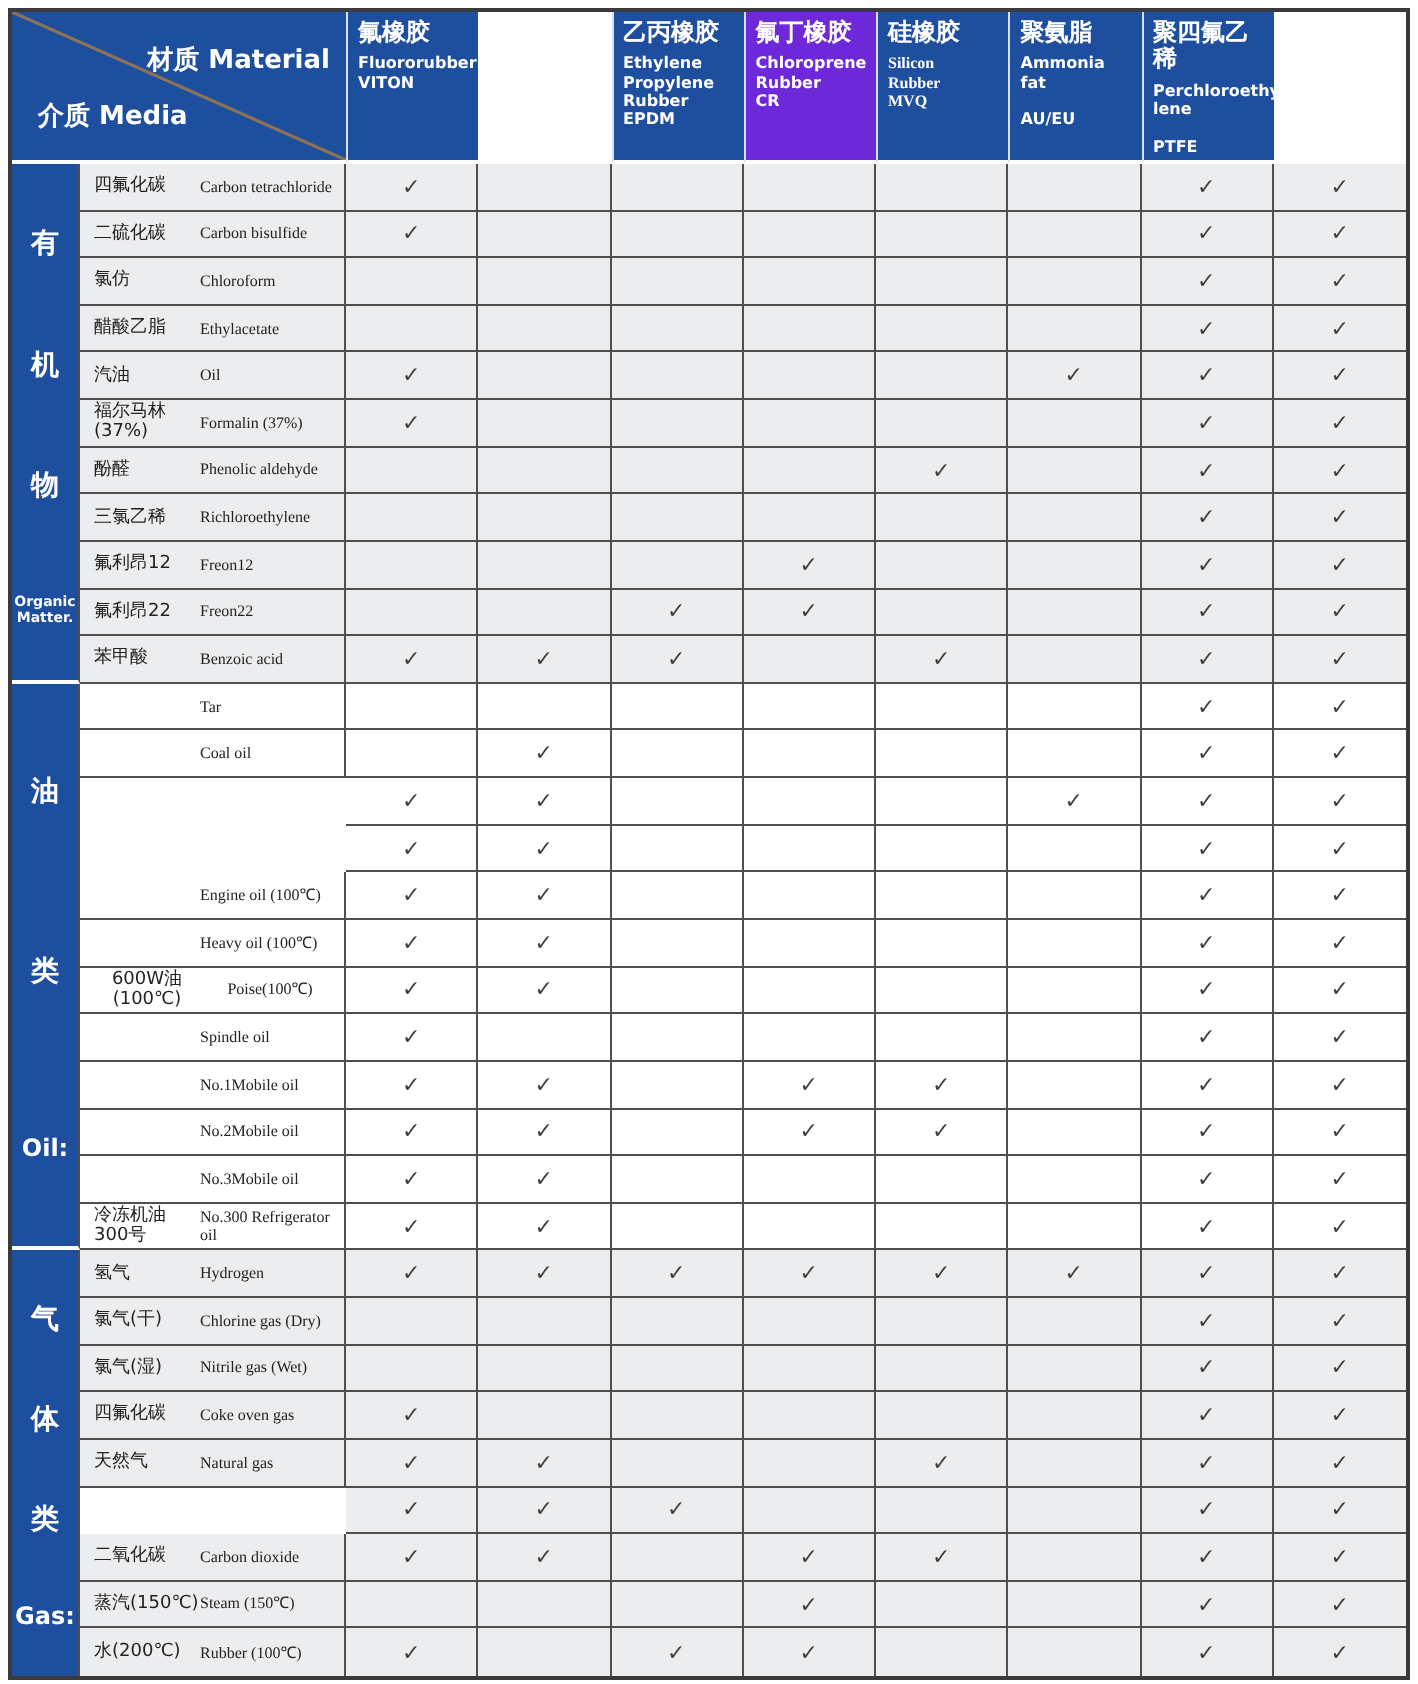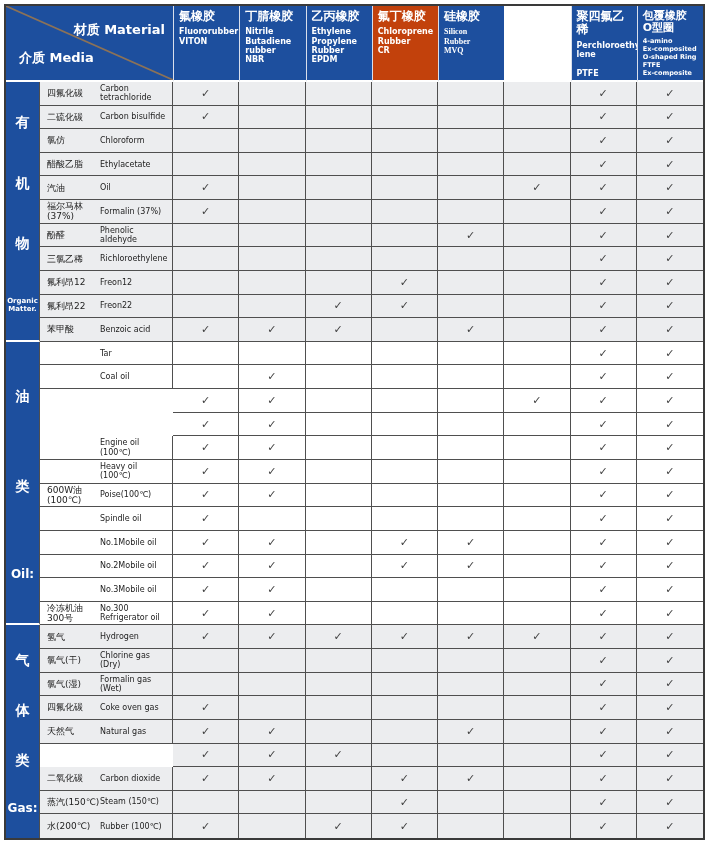--- a/index.html
+++ b/index.html
@@ -44,21 +44,21 @@
   .cat .ch{font-size:14px;font-weight:bold;line-height:1;}
   .cat .foot{font-size:7px;font-weight:bold;line-height:1.15;white-space:pre-line;text-align:center;}
   .cat .foot.big{font-size:12px;}
   
   .lbl{
     grid-column:2;display:flex;align-items:center;box-sizing:border-box;
     padding:1px 2px 1px 7px;color:#222;
     border-right:1px solid #4f4f4f;border-bottom:1px solid #4f4f4f;
   }
   .lbl .cn{flex:none;width:53px;font-size:9px;line-height:1.15;}
-  .lbl .en{flex:1;font-size:8px;line-height:1.15;}
+  .lbl .en{flex:1;font-size:8px;line-height:1.15;font-family:Liberation Serif, serif;}
   .chk{
     display:flex;align-items:center;justify-content:center;box-sizing:border-box;
     border-right:1px solid #4f4f4f;border-bottom:1px solid #4f4f4f;
     font-size:11px;color:#3f3f3f;
   }
   .chk.lastcol{border-right:none;}
   .lastrow{border-bottom:none;}
 </style>
 </head>
 <body>
@@ -70,61 +70,51 @@
     </svg>
     <span class="material">材质 Material</span>
     <span class="media">介质 Media</span>
   </div>
 
 <div class="hd" style="grid-area: 1 / 3; background: rgb(29, 79, 158);">
       <span class="cn">氟橡胶</span>
       <span class="en">Fluororubber
 VITON</span>
     </div>
-    <div class="hd" style="grid-area: 1 / 4; background: rgb(29, 79, 158);">
-      <span class="cn">丁腈橡胶</span>
-      <span class="en">Nitrile
-Butadiene
-rubber
-NBR</span>
-    </div>
     <div class="hd" style="grid-area: 1 / 5; background: rgb(29, 79, 158);">
       <span class="cn">乙丙橡胶</span>
       <span class="en">Ethylene
 Propylene
 Rubber
 EPDM</span>
     </div>
-    <div class="hd" style="grid-area: 1 / 6; background: #c2410c;">
+    <div class="hd" style="grid-area: 1 / 6; background: #6d28d9;">
       <span class="cn">氟丁橡胶</span>
       <span class="en">Chloroprene
 Rubber
 CR</span>
     </div>
     <div class="hd" style="grid-area: 1 / 7; background: rgb(29, 79, 158); font-family: Liberation Serif, serif;">
       <span class="cn">硅橡胶</span>
       <span class="en">Silicon
 Rubber
 MVQ</span>
+    </div>
+    <div class="hd" style="grid-area: 1 / 8; background: rgb(29, 79, 158);">
+      <span class="cn">聚氨脂</span>
+      <span class="en">Ammonia fat
+
+AU/EU</span>
     </div>
     <div class="hd" style="grid-area: 1 / 9; background: rgb(29, 79, 158);">
       <span class="cn">聚四氟乙稀</span>
       <span class="en">Perchloroethy
 lene
 
 PTFE</span>
-    </div>
-    <div class="hd small" style="grid-area: 1 / 10; background: rgb(29, 79, 158);">
-      <span class="cn">包覆橡胶
-O型圈</span>
-      <span class="en">4-amino
-Ex-composited
-O-shaped Ring
-FTFE
-Ex-composite</span>
     </div>
     <div class="cat" style="grid-area: 2 / 1 / span 11; background: rgb(29, 79, 158);">
       <span class="ch">有</span>
       <span class="ch">机</span>
       <span class="ch">物</span>
       <span class="foot">Organic
 Matter.</span>
     </div>
     <div class="lbl" style="grid-area: 2 / 2; background: rgb(236, 237, 239);">
       <span class="cn">四氟化碳</span>
@@ -434,21 +424,21 @@
     <div class="chk" style="grid-area: 18 / 5; background: rgb(255, 255, 255); color: rgb(63, 63, 63);"></div>
     <div class="chk" style="grid-area: 18 / 6; background: rgb(255, 255, 255); color: rgb(63, 63, 63);"></div>
     <div class="chk" style="grid-area: 18 / 7; background: rgb(255, 255, 255); color: rgb(63, 63, 63);"></div>
     <div class="chk" style="grid-area: 18 / 8; background: rgb(255, 255, 255); color: rgb(63, 63, 63);"></div>
     <div class="chk" style="grid-area: 18 / 9; background: rgb(255, 255, 255); color: rgb(63, 63, 63);">
       <span class="mark">✓</span>
     </div>
     <div class="chk lastcol" style="grid-area: 18 / 10; background: rgb(255, 255, 255); color: rgb(63, 63, 63);">
       <span class="mark">✓</span>
     </div>
-    <div class="lbl" style="grid-area: 19 / 2; background: rgb(255, 255, 255);">
+    <div class="lbl" style="grid-area: 19 / 2; background: rgb(255, 255, 255); text-align: center;">
       <span class="cn">600W油 (100℃)</span>
       <span class="en">Poise(100℃)</span>
     </div>
     <div class="chk" style="grid-area: 19 / 3; background: rgb(255, 255, 255); color: rgb(63, 63, 63);">
       <span class="mark">✓</span>
     </div>
     <div class="chk" style="grid-area: 19 / 4; background: rgb(255, 255, 255); color: rgb(63, 63, 63);">
       <span class="mark">✓</span>
     </div>
     <div class="chk" style="grid-area: 19 / 5; background: rgb(255, 255, 255); color: rgb(63, 63, 63);"></div>
@@ -612,21 +602,21 @@
     <div class="chk" style="grid-area: 26 / 7; background: rgb(236, 237, 239); color: rgb(63, 63, 63);"></div>
     <div class="chk" style="grid-area: 26 / 8; background: rgb(236, 237, 239); color: rgb(63, 63, 63);"></div>
     <div class="chk" style="grid-area: 26 / 9; background: rgb(236, 237, 239); color: rgb(63, 63, 63);">
       <span class="mark">✓</span>
     </div>
     <div class="chk lastcol" style="grid-area: 26 / 10; background: rgb(236, 237, 239); color: rgb(63, 63, 63);">
       <span class="mark">✓</span>
     </div>
     <div class="lbl" style="grid-area: 27 / 2; background: rgb(236, 237, 239);">
       <span class="cn">氯气(湿)</span>
-      <span class="en">Formalin gas (Wet)</span>
+      <span class="en">Nitrile gas (Wet)</span>
     </div>
     <div class="chk" style="grid-area: 27 / 3; background: rgb(236, 237, 239); color: rgb(63, 63, 63);"></div>
     <div class="chk" style="grid-area: 27 / 4; background: rgb(236, 237, 239); color: rgb(63, 63, 63);"></div>
     <div class="chk" style="grid-area: 27 / 5; background: rgb(236, 237, 239); color: rgb(63, 63, 63);"></div>
     <div class="chk" style="grid-area: 27 / 6; background: rgb(236, 237, 239); color: rgb(63, 63, 63);"></div>
     <div class="chk" style="grid-area: 27 / 7; background: rgb(236, 237, 239); color: rgb(63, 63, 63);"></div>
     <div class="chk" style="grid-area: 27 / 8; background: rgb(236, 237, 239); color: rgb(63, 63, 63);"></div>
     <div class="chk" style="grid-area: 27 / 9; background: rgb(236, 237, 239); color: rgb(63, 63, 63);">
       <span class="mark">✓</span>
     </div>

